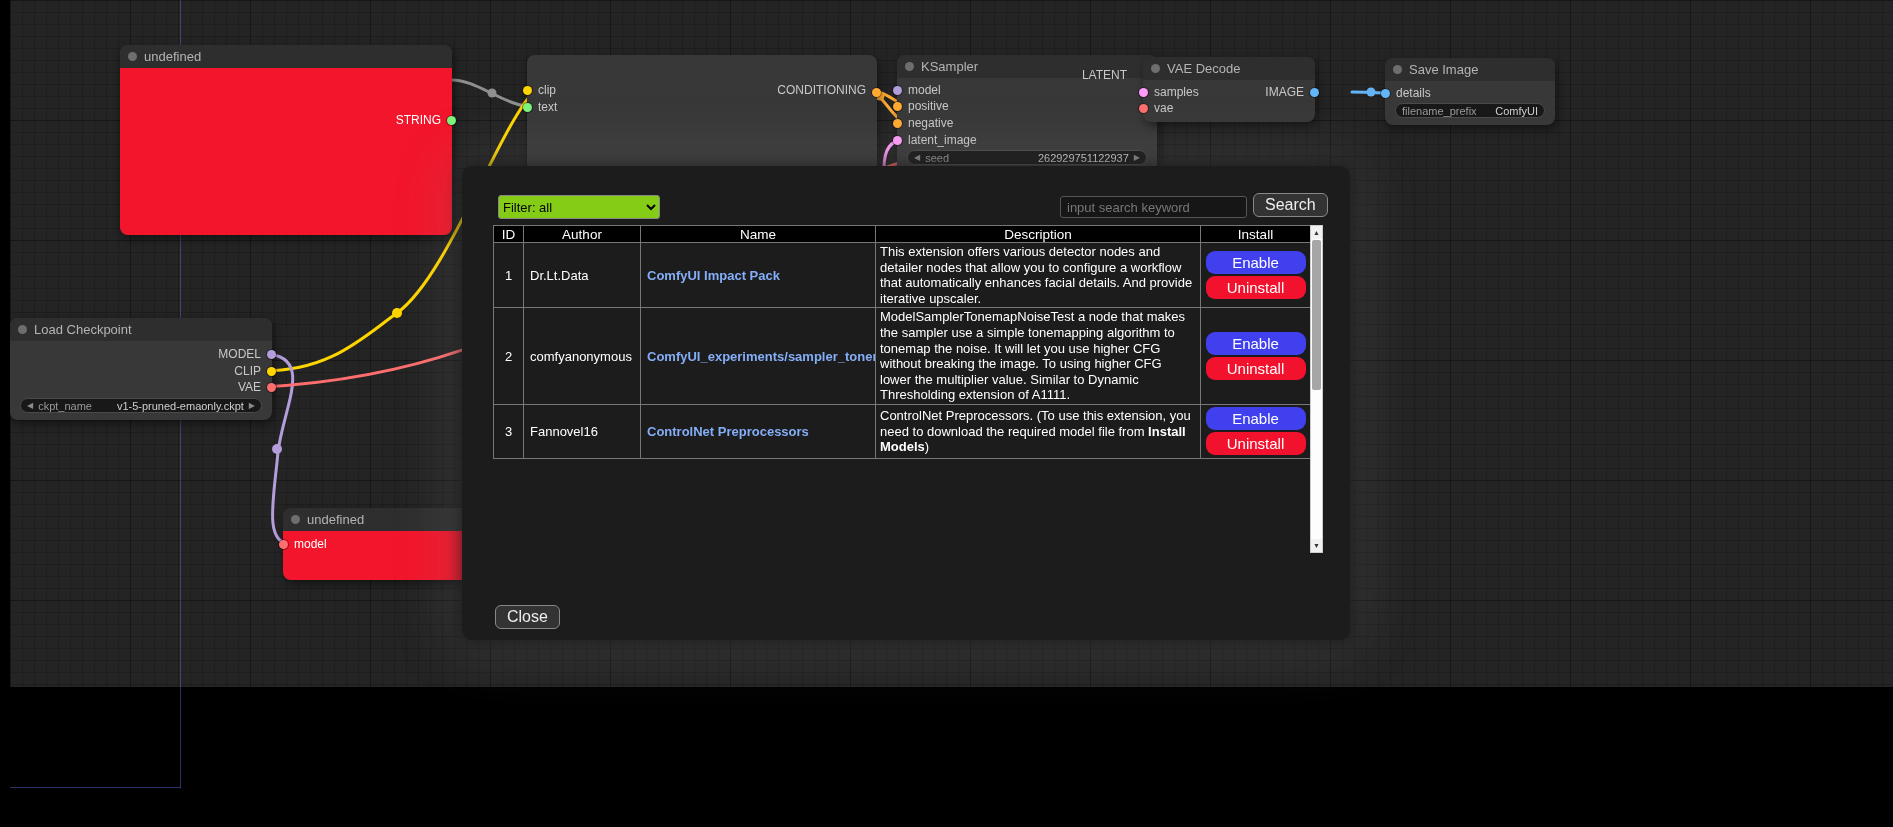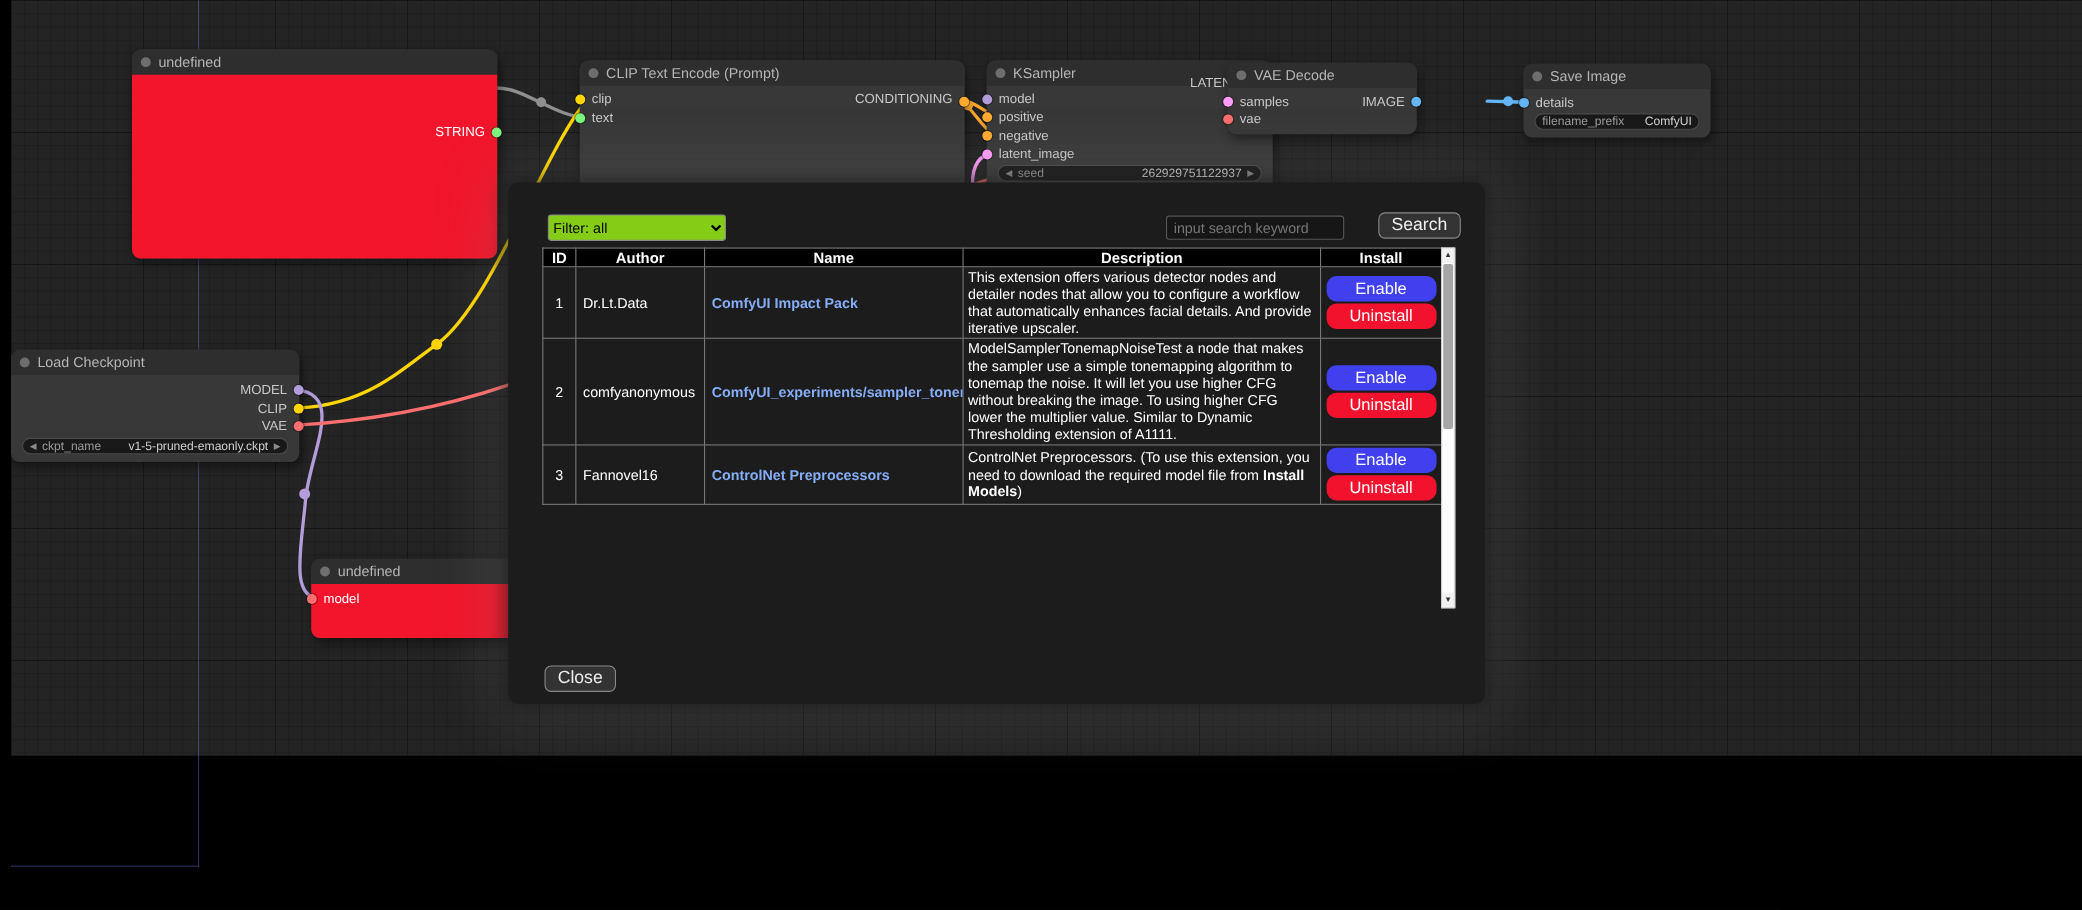--- a/index.html
+++ b/index.html
@@ -49,32 +49,32 @@
   .widget .warrow { color:#8a8a8a; font-size:8px; }
   .widget .wlabel { margin-right:auto; color:#9a9a9a; }
   .widget .wvalue { color:#cfcfcf; }
   
   .modal { position:absolute; left:462px; top:166px; width:888px; height:474px;
            background:#1c1c1c; border-radius:10px; z-index:3;
            box-shadow:0 0 55px 14px rgba(140,140,140,0.20), 0 0 18px rgba(0,0,0,0.75); }
   .filter-select { position:absolute; left:36px; top:29px; width:162px; height:24px;
                    font-size:13px; font-family:inherit; background:#84cc16; color:#000;
                    border:1px solid #888; border-radius:3px; }
-  .search-input { position:absolute; left:598px; top:30px; width:162px; height:22px;
+  .search-input { position:absolute; left:598px; top:30px; width:187px; height:22px;
                   background:#161616; border:1px solid #555; border-radius:3px;
                   color:#f9a8d4; font-size:13px; padding:0 6px; font-family:inherit; }
   .search-input::placeholder { color:#777; }
   .gbtn { background:#333; border:1px solid #888; border-radius:6px; color:#eee;
           font-size:16px; padding:2px 11px; font-family:inherit; cursor:pointer; }
   .search-btn { position:absolute; left:791px; top:27px; }
   .close-btn  { position:absolute; left:33px;  top:439px; }
   
   .ext-table { position:absolute; left:31px; top:59px; width:817px;
                border-collapse:collapse; table-layout:fixed; }
-  .ext-table th { background:#000; color:#fff; font-size:13.5px; font-weight:bold;
+  .ext-table th { background:#000; color:#fff; font-size:13.5px; font-weight:normal;
                   border:1px solid #777; height:17px; padding:0; }
   .ext-table td { border:1px solid #777; color:#fff; font-size:13px;
                   vertical-align:middle; overflow:hidden; }
   td.c-id { text-align:center; }
   td.c-author { padding:0 6px; }
   td.c-name { font-weight:bold; color:#84aef8; padding:16px 6px; white-space:nowrap; }
   td.c-desc { padding:1px 4px; line-height:15.6px; }
   td.c-install { text-align:center; }
   .btn-enable, .btn-uninstall { display:block; width:100px; margin:2px auto;
       color:#fff; font-size:15px; border:none; border-radius:9px; padding:3px 0;
@@ -121,24 +121,20 @@
     <span>undefined</span>
   </div>
   <div class="node-body red"></div>
   <div class="port out" style="top:68px;">
     <span class="white">STRING</span>
     <span class="pdot" style="background:#7cf47c"></span>
   </div>
 </div>
 
 <div class="node" style="left:527px;top:55px;width:350px;height:153px;">
-  <div class="node-header">
-    <span class="collapse-dot"></span>
-    <span>CLIP Text Encode (Prompt)</span>
-  </div>
   <div class="node-body"></div>
   <div class="port in" style="top:28px;">
     <span class="pdot" style="background:#ffd500"></span>
     <span>clip</span>
   </div>
   <div class="port in" style="top:45px;">
     <span class="pdot" style="background:#7cf47c"></span>
     <span>text</span>
   </div>
   <div class="port out" style="top:28px;align-items:flex-end;">
@@ -174,21 +170,21 @@
     <span class="pdot" style="background:#ff9cf9"></span>
   </div>
   <div class="widget" style="top:95px;">
     <span class="warrow">◀</span>
     <span class="wlabel">seed</span>
     <span class="wvalue">262929751122937</span>
     <span class="warrow">▶</span>
   </div>
 </div>
 
-<div class="node" style="left:1116px;top:57px;width:172px;height:65px;">
+<div class="node" style="left:1143px;top:57px;width:172px;height:65px;">
   <div class="node-header">
     <span class="collapse-dot"></span>
     <span>VAE Decode</span>
   </div>
   <div class="node-body"></div>
   <div class="port in" style="top:28px;">
     <span class="pdot" style="background:#ff9cf9"></span>
     <span>samples</span>
   </div>
   <div class="port in" style="top:44px;">

